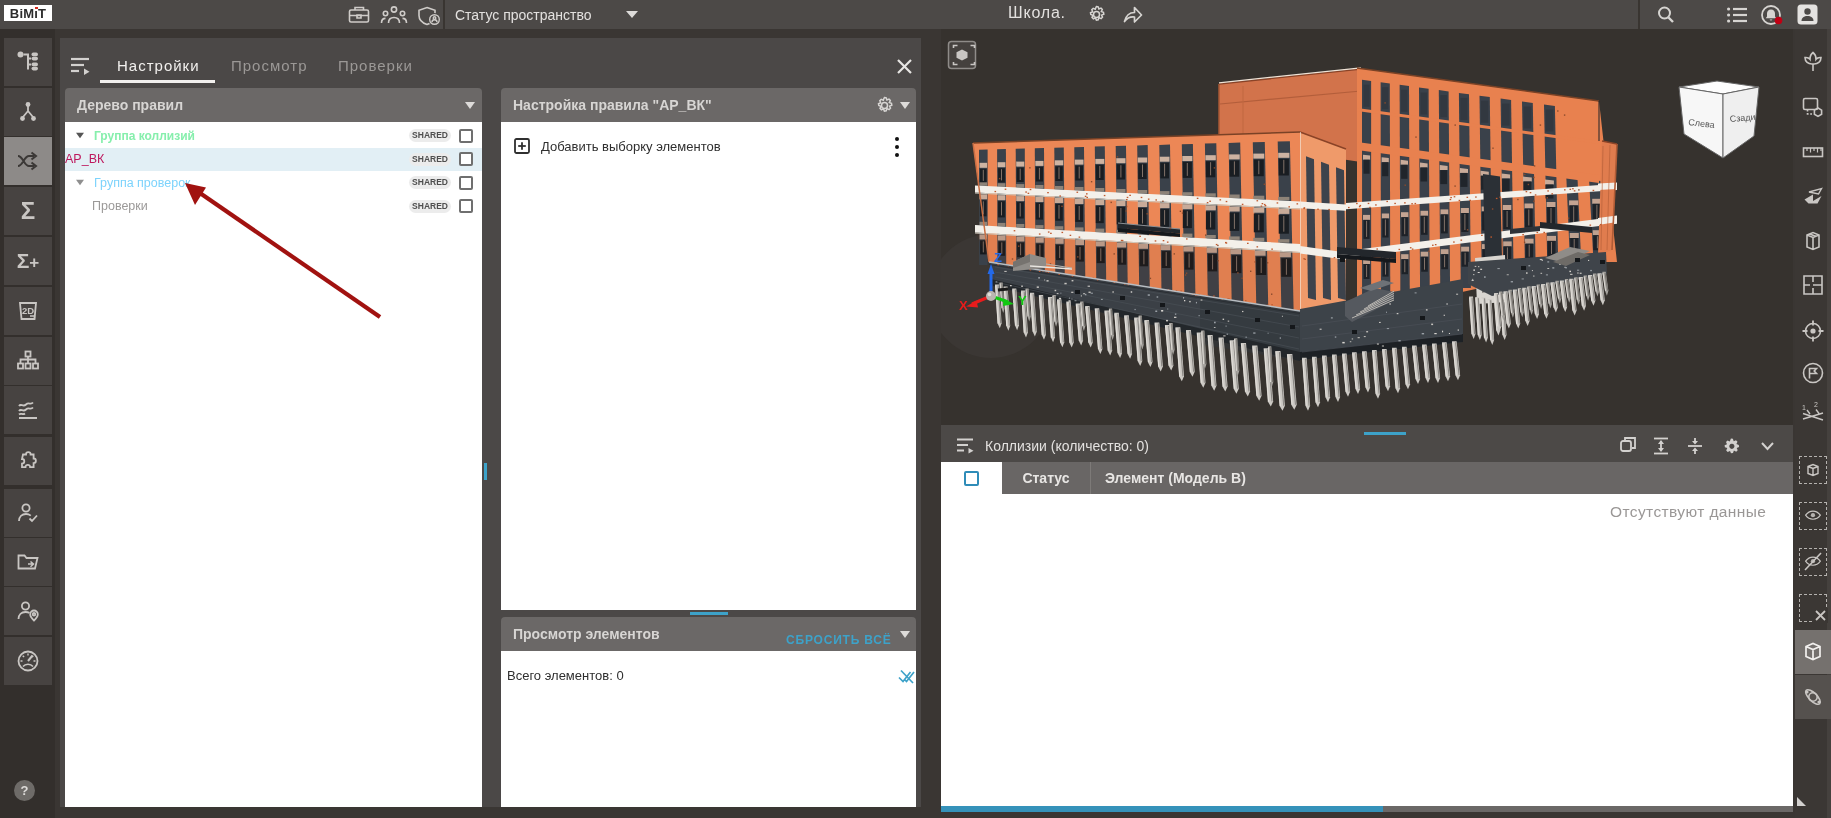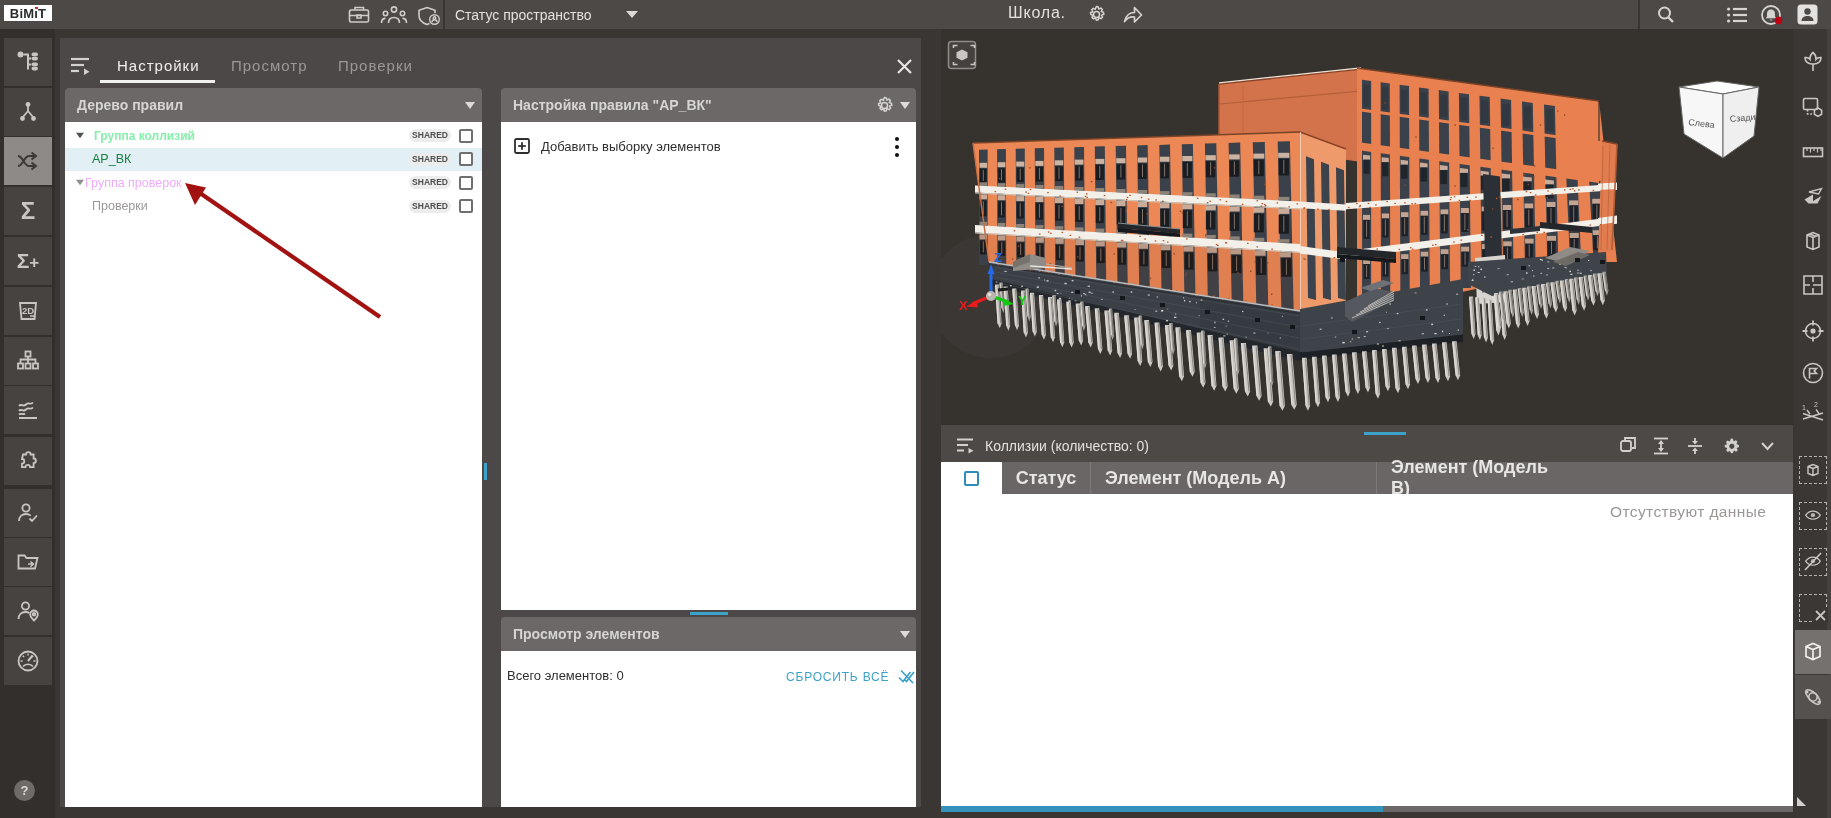--- a/index.html
+++ b/index.html
@@ -18,21 +18,21 @@
 .tri{width:0;height:0;border-left:5.5px solid transparent;border-right:5.5px solid transparent;border-top:7px solid #dddbd9}
 .white{background:#fff}
 .tab{font-size:15px;color:#9b9896;letter-spacing:1px}
 .tab.on{color:#f2f0ee}
 .blue{color:#3da2c9}
 .shared{background:#ececec;border-radius:7px;font-size:8.5px;font-weight:bold;color:#4f4f4f;letter-spacing:0;padding:1px 3px;line-height:1.35}
 .cb{width:14px;height:14px;border:2px solid #6f6f6f;border-radius:2px;background:#fff}
 .trow{height:23.5px;display:flex;align-items:center;font-size:12.5px;position:relative}
 .viewport{left:941px;top:29px;width:852px;height:396px;background:#36322e}
 .collis{left:941px;top:425px;width:852px;height:382px;background:#4c4947}
-.thead{display:flex;height:32px;background:#696665;color:#e8e6e4;font-size:18px;font-weight:bold;align-items:center}
+.thead{display:flex;height:32px;background:#696665;color:#e8e6e4;font-size:14px;font-weight:bold;align-items:center}
 .tcell{border-left:1px solid #7d7a78;height:32px;display:flex;align-items:center;padding-left:14px}
 svg{display:block}
 </style></head>
 <body>
 
 <div class="abs topbar"></div>
 <div class="abs logo">BiM<span style="position:relative">ı<span style="position:absolute;left:1px;top:1px;width:2.5px;height:2.5px;background:#d42a1e"></span></span>T</div>
 <svg class="abs" style="left:348px;top:4px" width="100" height="22" viewBox="0 0 100 22">
   <g fill="none" stroke="#cfccc9" stroke-width="1.6">
     <rect x="1.5" y="6" width="19" height="12" rx="1.5"></rect>
@@ -231,27 +231,27 @@
   </div>
 <div class="abs white" style="left:65px;top:122px;width:417px;height:685px"></div>
 <div class="abs" style="left:65px;top:124px;width:417px">
   <div class="trow">
     <div class="tri" style="border-top-color:#555;margin-left:10px;transform:scale(.8)"></div>
     <span style="font-weight:bold;color:#86efac;margin-left:9px;font-size:12px">Группа коллизий</span>
     <span class="shared" style="margin-left:auto">SHARED</span>
     <div class="cb" style="margin:0 9px 0 8px"></div>
   </div>
   <div class="trow" style="background:#e2eff5">
-    <span style="color:#15803d;margin-left:27px">АР_ВК</span>
+    <span style="color:#be185d;">АР_ВК</span>
     <span class="shared" style="margin-left:auto">SHARED</span>
     <div class="cb" style="margin:0 9px 0 8px"></div>
   </div>
   <div class="trow">
     <div class="tri" style="border-top-color:#8f8f8f;margin-left:10px;transform:scale(.8)"></div>
-    <span style="color:#f0abfc;">Группа проверок</span>
+    <span style="color:#7dd3fc;margin-left:9px">Группа проверок</span>
     <span class="shared" style="margin-left:auto">SHARED</span>
     <div class="cb" style="margin:0 9px 0 8px"></div>
   </div>
   <div class="trow">
     <span style="color:#9b9998;margin-left:27px">Проверки</span>
     <span class="shared" style="margin-left:auto">SHARED</span>
     <div class="cb" style="margin:0 9px 0 8px"></div>
   </div>
 </div>
 <svg class="abs" style="left:170px;top:175px" width="225px" height="150" viewBox="0 0 225 150">
@@ -281,21 +281,21 @@
     <div style="width:4px;height:4px;border-radius:50%;background:#111"></div>
   </div>
 <div class="abs" style="left:690px;top:612px;width:38px;height:3px;background:#3da2c9"></div>
 
 <div class="abs card-h" style="left:501px;top:617px;width:415px">
     <span>Просмотр элементов</span>
     <div class="tri" style="position:absolute;right:6px"></div>
   </div>
 <div class="abs white" style="left:501px;top:651px;width:415px;height:156px"></div>
 <div class="abs" style="left:507px;top:668px;font-size:13px;color:#2f2f2f">Всего элементов: 0</div>
-<div class="abs blue" style="left:786px;top:670px;font-size:12px;font-weight:normal;letter-spacing:.8px">СБРОСИТЬ ВСЁ</div>
+<div class="abs blue" style="left:786px;top:633px;font-size:12px;font-weight:bold;letter-spacing:.8px">СБРОСИТЬ ВСЁ</div>
 <svg class="abs" style="left:897px;top:669px" width="20" height="16" viewBox="0 0 20 16">
     <path d="M2 8.5 l4 4 7.5-9.5 M8 11 l1.5 1.5 7.5-9.5" fill="none" stroke="#3da2c9" stroke-width="1.7"></path>
     <line x1="4" y1="1.5" x2="16" y2="14" stroke="#3da2c9" stroke-width="1.7"></line>
   </svg>
 
 <div class="abs viewport"></div>
 <div class="abs" style="left:941px;top:30px">
     <svg width="852" height="395" viewBox="941 30 852 395">
       <rect x="941" y="30" width="852" height="395" fill="#36322e"></rect>
       <circle cx="991" cy="296" r="62" fill="#3b3734"></circle>
@@ -1329,21 +1329,20 @@
   </g>
   <path d="M111 1.5 l1.9 .3 .8 2.4 2.3-1 1.5 1.5 -1.1 2.3 2.4 .9 .3 2 -2.4 1 1 2.3 -1.5 1.5 -2.3-1.1 -.9 2.4 -2 .3 -1-2.4 -2.3 1 -1.5-1.5 1.1-2.3 -2.4-.9 -.3-2 2.4-1 -1-2.3 1.5-1.5 2.3 1.1 .9-2.4 z M111.8 6.7 a2.6 2.6 0 1 0 .1 0 z" fill="#d3d1cf" fill-rule="evenodd"></path>
   <path d="M142 6 l5.5 6 5.5-6" fill="none" stroke="#d3d1cf" stroke-width="2"></path>
 </svg>
 <div class="abs" style="left:941px;top:462px;width:852px">
   <div class="thead">
     <div style="width:61px;height:32px;background:#fff;display:flex;align-items:center;justify-content:center">
         <div style="width:15px;height:15px;border:2px solid #2f8cb8;border-radius:2px"></div>
       </div>
     <div class="tcell" style="width:88px;border-left:none;justify-content:center;padding-left:0">Статус</div>
-    <div class="tcell" style="width:286px">Элемент (Модель A)</div>
     <div class="tcell" style="width:193px">Элемент (Модель B)</div>
   </div>
 </div>
 <div class="abs white" style="left:941px;top:494px;width:852px;height:312px"></div>
 <div class="abs" style="left:1610px;top:503px;font-size:15.5px;color:#9a9796;letter-spacing:.4px">Отсутствуют данные</div>
 <div class="abs" style="left:941px;top:806px;width:852px;height:6px;background:#6b6867"></div>
 <div class="abs" style="left:941px;top:806px;width:442px;height:6px;background:#3592ba"></div>
 
 <div class="abs rightbar"></div>
 <div class="abs" style="left:1827px;top:29px;width:4px;height:789px;background:#45413e"></div>

